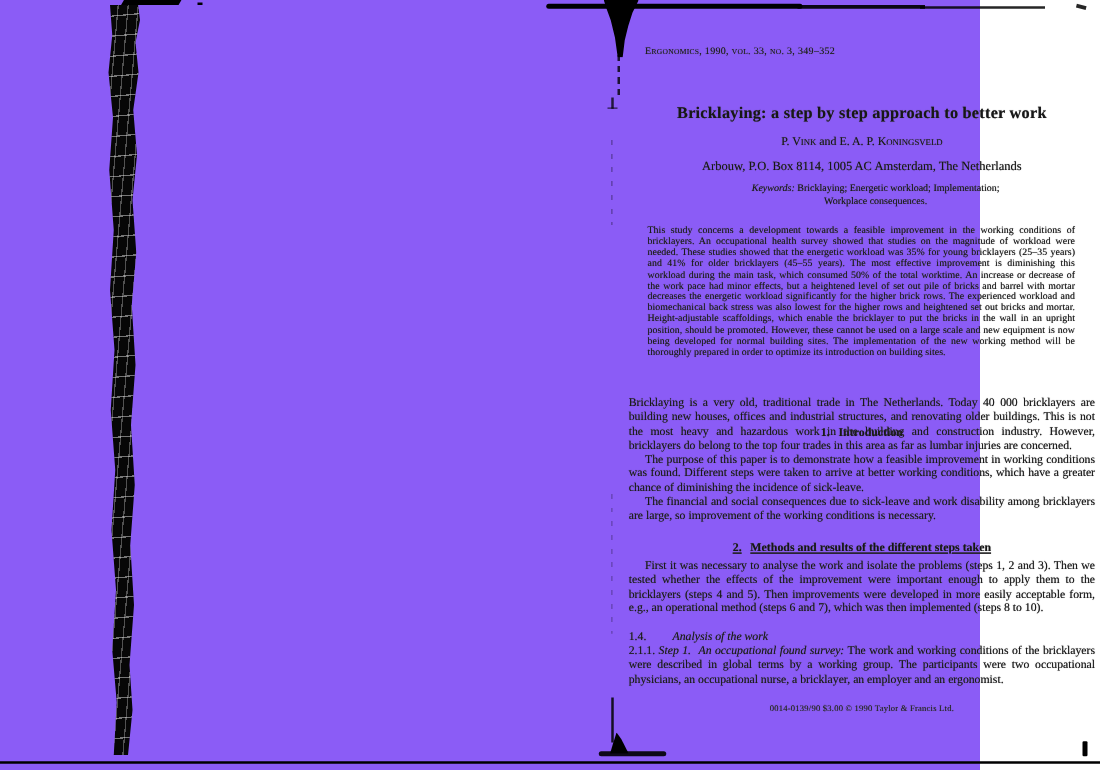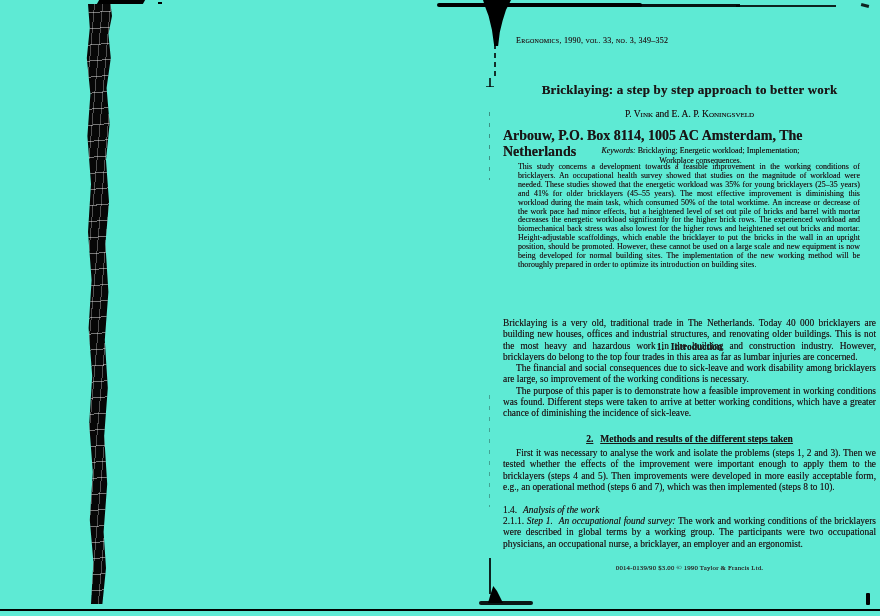--- a/index.html
+++ b/index.html
@@ -1,21 +1,21 @@
 <!DOCTYPE html>
 <html><head>
 <meta charset="utf-8">
 <style>
   html,body{margin:0;padding:0;}
   body{
     width:880px;height:616px;overflow:hidden;
     background:#ffffff;
     font-family:"Liberation Serif","DejaVu Serif",serif;
   }
-  #canvas{position:relative;width:880px;height:616px;background:#5eead4;}
+  #canvas{position:relative;width:784px;height:616px;background:#8b5cf6;}
 
   
   .band{
     position:absolute;left:82px;top:4px;width:30px;height:600px;
     background-color:#070707;
     background-image:
       repeating-linear-gradient(175deg, transparent 0 9px, rgba(255,255,255,0.45) 9px 10px, transparent 10px 16px),
       repeating-linear-gradient(95deg, transparent 0 4px, rgba(255,255,255,0.30) 4px 5px, transparent 5px 8px);
     clip-path:polygon(20% 0%,95% 0%,100% 2%,88% 5%,96% 9%,82% 14%,92% 20%,80% 26%,90% 33%,78% 40%,88% 48%,76% 56%,86% 64%,74% 72%,84% 80%,72% 88%,80% 94%,68% 100%,30% 100%,38% 93%,26% 86%,36% 78%,24% 70%,34% 62%,22% 54%,32% 46%,20% 38%,30% 30%,18% 22%,28% 15%,16% 9%,26% 4%);
   }
@@ -55,38 +55,38 @@
   .txt{position:absolute;color:#171717;text-shadow:0 0 .6px rgba(70,70,70,.85);}
   .jhead{
     left:516px;top:36px;font-size:8px;font-variant:small-caps;letter-spacing:.25px;color:#1b1b1b;
   }
   .title{
     left:503px;top:82px;width:373px;text-align:center;
     font-size:13px;font-weight:bold;letter-spacing:.2px;
   }
   .authors{left:503px;top:109px;width:373px;text-align:center;font-size:9.5px;}
   .sc{font-variant:small-caps;}
-  .affil{left:503px;top:128px;width:373px;text-align:left;font-size:14px;font-weight:bold;}
+  .affil{left:503px;top:128px;width:373px;text-align:center;font-size:10px;}
   .keywords{left:514px;top:146px;width:373px;text-align:center;font-size:8px;line-height:9.8px;}
   .keywords .kw-label{font-style:italic;}
   .abstract{
-    left:518px;top:163px;width:342px;
+    left:518px;top:180px;width:342px;
     font-size:7.9px;line-height:8.9px;text-align:justify;letter-spacing:.05px;
   }
   .sechead{width:373px;left:503px;text-align:center;font-size:9.5px;font-weight:bold;}
   .sec1{top:306px;margin-top:36px;}
   .sec2{top:434px;text-decoration:underline;}
   .secnum{margin-right:7px;}
   .bodyblock{left:503px;width:373px;font-size:9.4px;line-height:11.3px;text-align:justify;}
   .introblock{top:318px;}
   .methodsblock{top:448px;}
   .bodyblock p{margin:0;}
   .bodyblock p.ind{text-indent:13px;}
   .subhead{left:503px;top:505px;width:373px;font-size:9.4px;}
-  .subhead .it{margin-left:6px;}
+  .subhead .it{margin-left:21px;}
   .stepblock{top:516px;}
   .it{font-style:italic;}
   .steplabel{font-style:italic;margin-right:6px;}
   .footer{left:503px;top:564px;width:373px;text-align:center;font-size:6.8px;letter-spacing:.2px;color:#222;}
 </style>
 </head>
 <body>
 
 <div id="canvas">
 
@@ -128,22 +128,22 @@
   </div>
 
   <div class="txt abstract">This study concerns a development towards a feasible improvement in the working conditions of bricklayers. An occupational health survey showed that studies on the magnitude of workload were needed. These studies showed that the energetic workload was 35% for young bricklayers (25–35 years) and 41% for older bricklayers (45–55 years). The most effective improvement is diminishing this workload during the main task, which consumed 50% of the total worktime. An increase or decrease of the work pace had minor effects, but a heightened level of set out pile of bricks and barrel with mortar decreases the energetic workload significantly for the higher brick rows. The experienced workload and biomechanical back stress was also lowest for the higher rows and heightened set out bricks and mortar. Height-adjustable scaffoldings, which enable the bricklayer to put the bricks in the wall in an upright position, should be promoted. However, these cannot be used on a large scale and new equipment is now being developed for normal building sites. The implementation of the new working method will be thoroughly prepared in order to optimize its introduction on building sites.</div>
 
   <div class="txt sechead sec1">
     <span class="secnum">1.</span><span>Introduction</span>
   </div>
 
   <div class="txt bodyblock introblock">
     <p>Bricklaying is a very old, traditional trade in The Netherlands. Today 40 000 bricklayers are building new houses, offices and industrial structures, and renovating older buildings. This is not the most heavy and hazardous work in the building and construction industry. However, bricklayers do belong to the top four trades in this area as far as lumbar injuries are concerned.</p>
+    <p class="ind">The purpose of this paper is to demonstrate how a feasible improvement in working conditions was found. Different steps were taken to arrive at better working conditions, which have a greater chance of diminishing the incidence of sick-leave.</p>
     <p class="ind">The financial and social consequences due to sick-leave and work disability among bricklayers are large, so improvement of the working conditions is necessary.</p>
-    <p class="ind">The purpose of this paper is to demonstrate how a feasible improvement in working conditions was found. Different steps were taken to arrive at better working conditions, which have a greater chance of diminishing the incidence of sick-leave.</p>
   </div>
 
   <div class="txt sechead sec2">
     <span class="secnum">2.</span><span>Methods and results of the different steps taken</span>
   </div>
 
   <div class="txt bodyblock methodsblock">
     <p class="ind">First it was necessary to analyse the work and isolate the problems (steps 1, 2 and 3). Then we tested whether the effects of the improvement were important enough to apply them to the bricklayers (steps 4 and 5). Then improvements were developed in more easily acceptable form, e.g., an operational method (steps 6 and 7), which was then implemented (steps 8 to 10).</p>
   </div>
 

